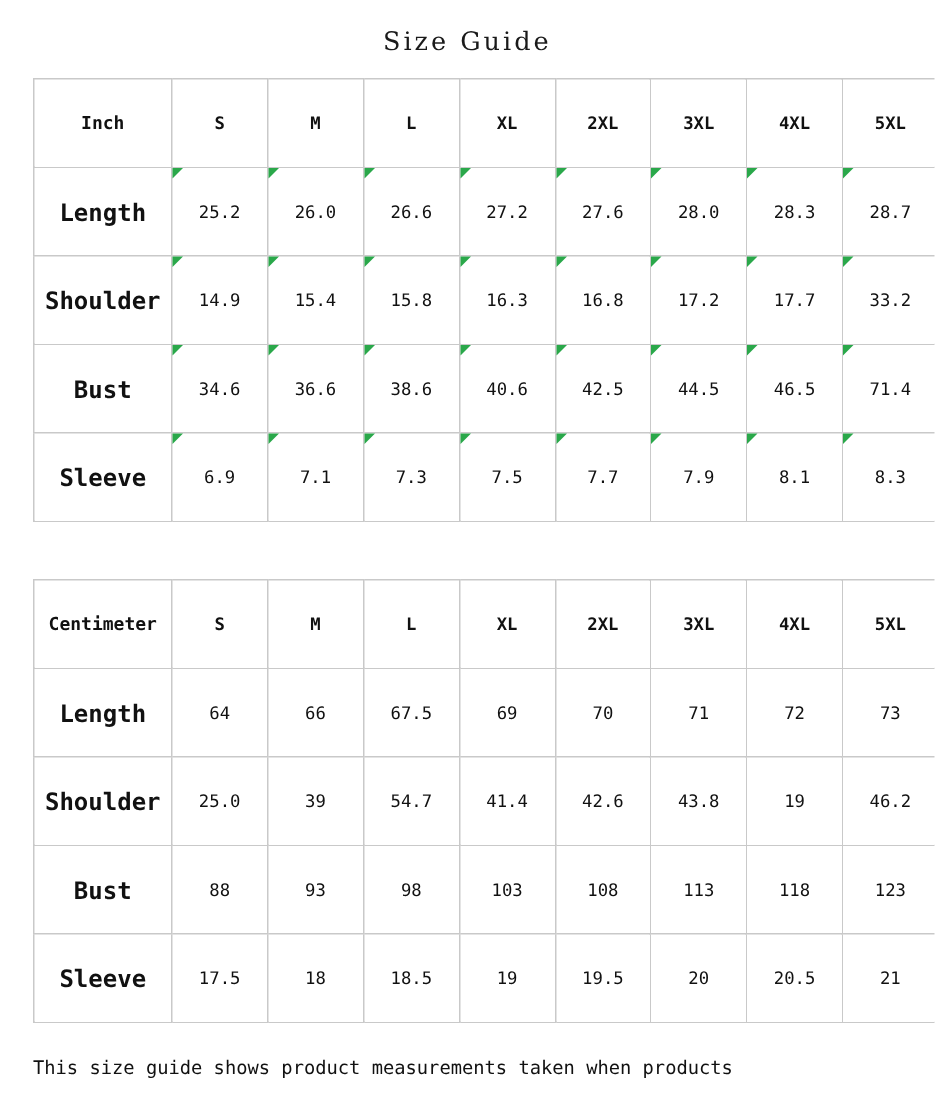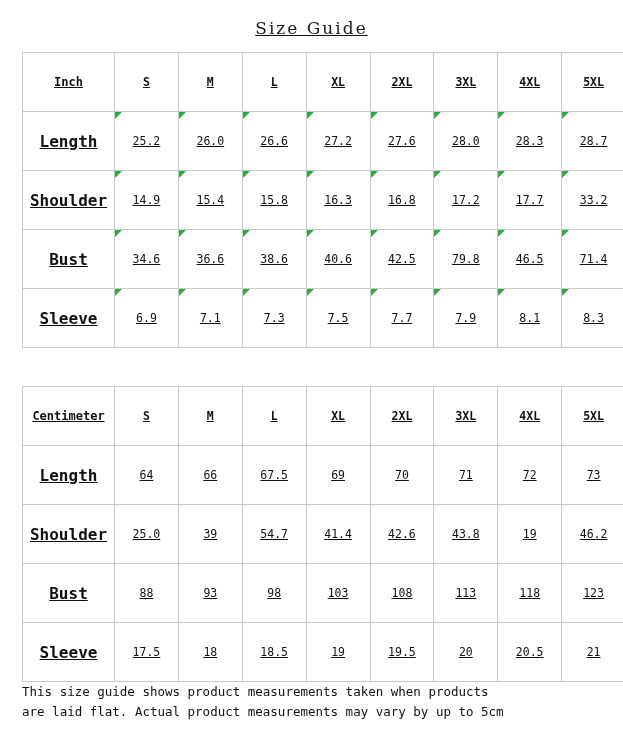--- a/index.html
+++ b/index.html
@@ -13,21 +13,20 @@
     font-family: "DejaVu Sans Mono", monospace;
     color: #111111;
     overflow: hidden;
   }
   .page {
     position: relative;
     width: 623px;
     height: 730px;
     box-sizing: border-box;
     padding: 0 22px;
-    text-decoration: underline;
   }
   .title {
     text-align: center;
     font-size: 17px;
     letter-spacing: 2px;
     color: #1a1a1a;
     padding-top: 18px;
     padding-bottom: 14px;
     font-family: "DejaVu Serif", serif;
   }
@@ -128,21 +127,21 @@
         <td class="datacell">17.7</td>
         <td class="datacell">33.2</td>
       </tr>
       <tr>
         <td class="rowhead">Bust</td>
         <td class="datacell">34.6</td>
         <td class="datacell">36.6</td>
         <td class="datacell">38.6</td>
         <td class="datacell">40.6</td>
         <td class="datacell">42.5</td>
-        <td class="datacell">79.8</td>
+        <td class="datacell">44.5</td>
         <td class="datacell">46.5</td>
         <td class="datacell">71.4</td>
       </tr>
       <tr>
         <td class="rowhead">Sleeve</td>
         <td class="datacell">6.9</td>
         <td class="datacell">7.1</td>
         <td class="datacell">7.3</td>
         <td class="datacell">7.5</td>
         <td class="datacell">7.7</td>
@@ -212,16 +211,15 @@
         <td>19.5</td>
         <td>20</td>
         <td>20.5</td>
         <td>21</td>
       </tr>
     </tbody>
   </table>
 
   <div class="footer">
     <div>This size guide shows product measurements taken when products</div>
-    <div>are laid flat. Actual product measurements may vary by up to 5cm</div>
   </div>
 
 </div>
 
 </body></html>

